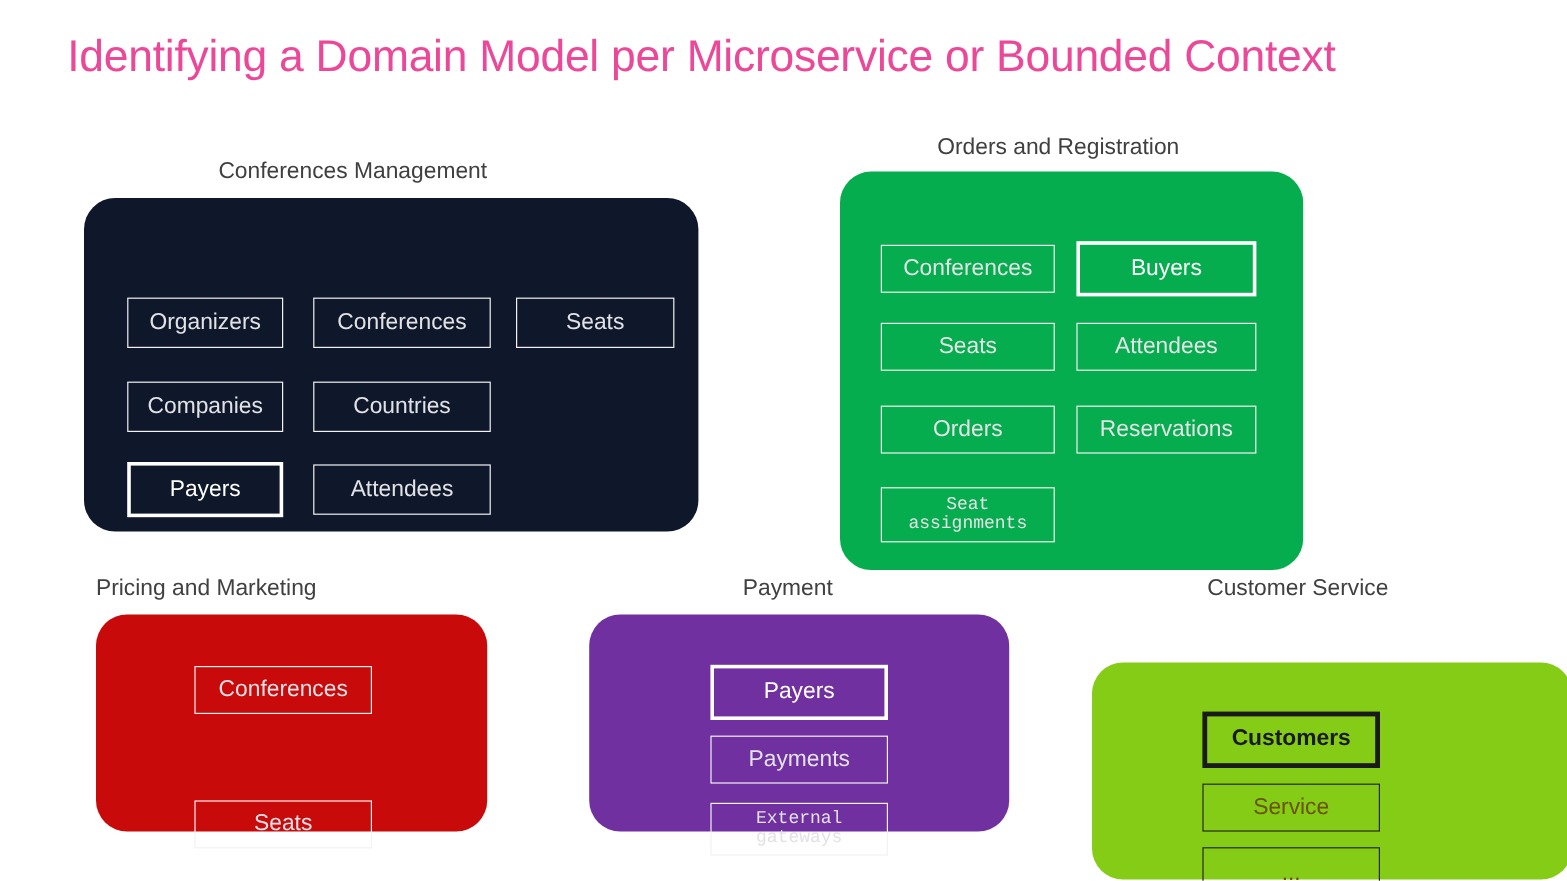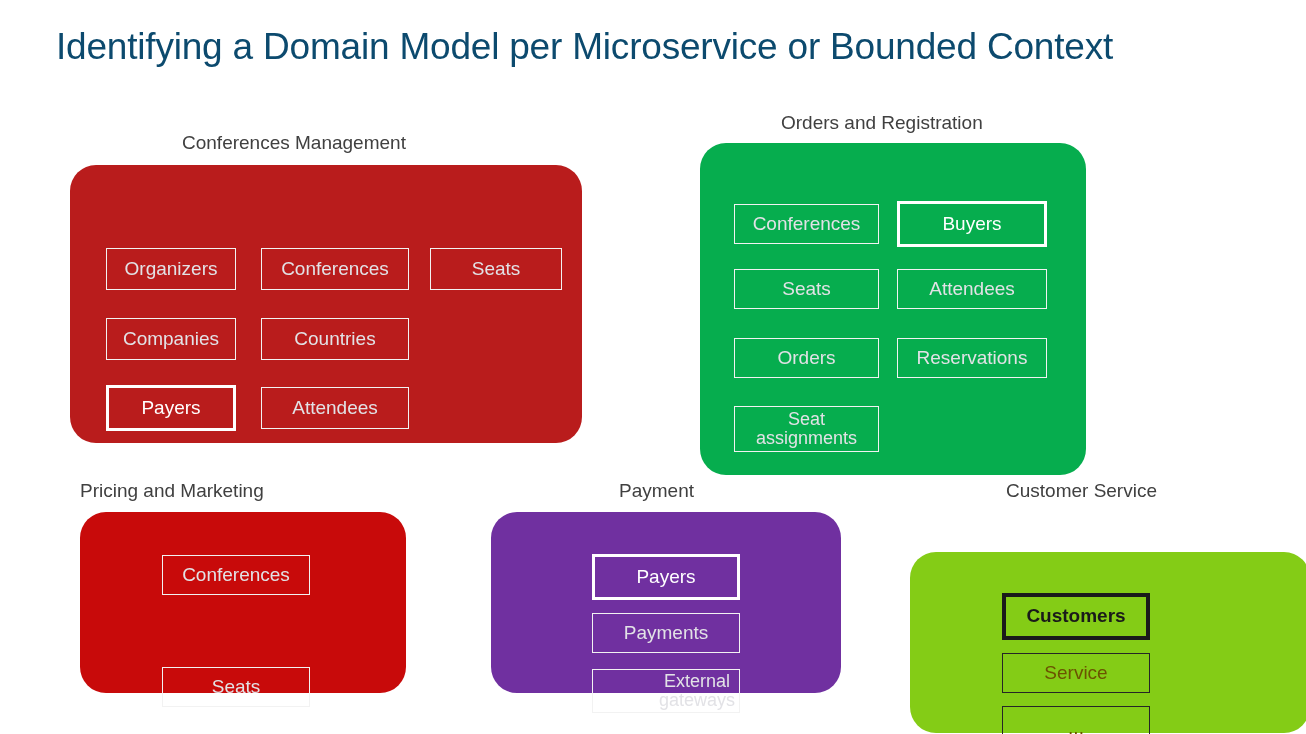--- a/index.html
+++ b/index.html
@@ -24,21 +24,21 @@
   }
 
   
   .slide-title {
     position: absolute;
     left: 56px;
     top: 24px;
     width: 1200px;
     font-size: 37px;
     font-weight: 300;
-    color: #0c4a6e;
+    color: #ec4899;
     letter-spacing: -0.2px;
     white-space: nowrap;
     line-height: 1.25;
   }
 
   
   .ctx-group {
     position: absolute;
   }
   .ctx-label {
@@ -82,30 +82,31 @@
   .entity.dark {
     border: 1px solid #262626;
     color: #6b5300;
   }
   .entity.dark.highlight {
     border: 4px solid #1a1a1a;
     color: #1a1a1a;
     font-weight: 700;
   }
   .entity.small {
-    font-size: 18px;
+    font-size: 15px;
+    font-family: Liberation Mono, monospace;
   }
   .entity .line2 {
     display: block;
   }
 
   
   #grp-conferences-management { left: 70px;  top: 133px; width: 512px; height: 310px; }
   #grp-conferences-management .ctx-label { left: 112px; top: 0px; }
-  #grp-conferences-management .ctx-box   { left: 0px; top: 32px; width: 512px; height: 278px; background: #b91c1c; }
+  #grp-conferences-management .ctx-box   { left: 0px; top: 32px; width: 512px; height: 278px; background: #0f172a; }
 
   #grp-orders-registration { left: 700px; top: 113px; width: 386px; height: 362px; }
   #grp-orders-registration .ctx-label { left: 81px; top: 0px; }
   #grp-orders-registration .ctx-box   { left: 0px; top: 30px; width: 386px; height: 332px; background: #06ad4e; }
 
   #grp-pricing-marketing { left: 80px; top: 481px; width: 326px; height: 212px; }
   #grp-pricing-marketing .ctx-label { left: 0px; top: 0px; }
   #grp-pricing-marketing .ctx-box   { left: 0px; top: 31px; width: 326px; height: 181px; background: #c80a0a; }
 
   #grp-payment { left: 491px; top: 481px; width: 350px; height: 212px; padding-left: 40px; }
@@ -139,21 +140,21 @@
   
   #grp-pricing-marketing .entity { left: 82px; width: 148px; height: 40px; }
   .rd-r1 { top: 43px; }
   .rd-r2 { top: 99px; }
   .rd-r3 { top: 155px; }
 
   
   #grp-payment .entity { left: 101px; width: 148px; height: 40px; }
   .pu-r1 { top: 42px; height: 46px !important; }
   .pu-r2 { top: 101px; }
-  .pu-r3 { top: 157px; height: 44px !important; justify-content: flex-end; }
+  .pu-r3 { top: 157px; height: 44px !important; }
 
   
   #grp-customer-service .entity { left: 92px; width: 148px; height: 40px; }
   .ye-r1 { top: 41px; height: 47px !important; }
   .ye-r2 { top: 101px; }
   .ye-r3 { top: 154px; height: 44px !important; }
 </style>
 </head>
 <body>
 

